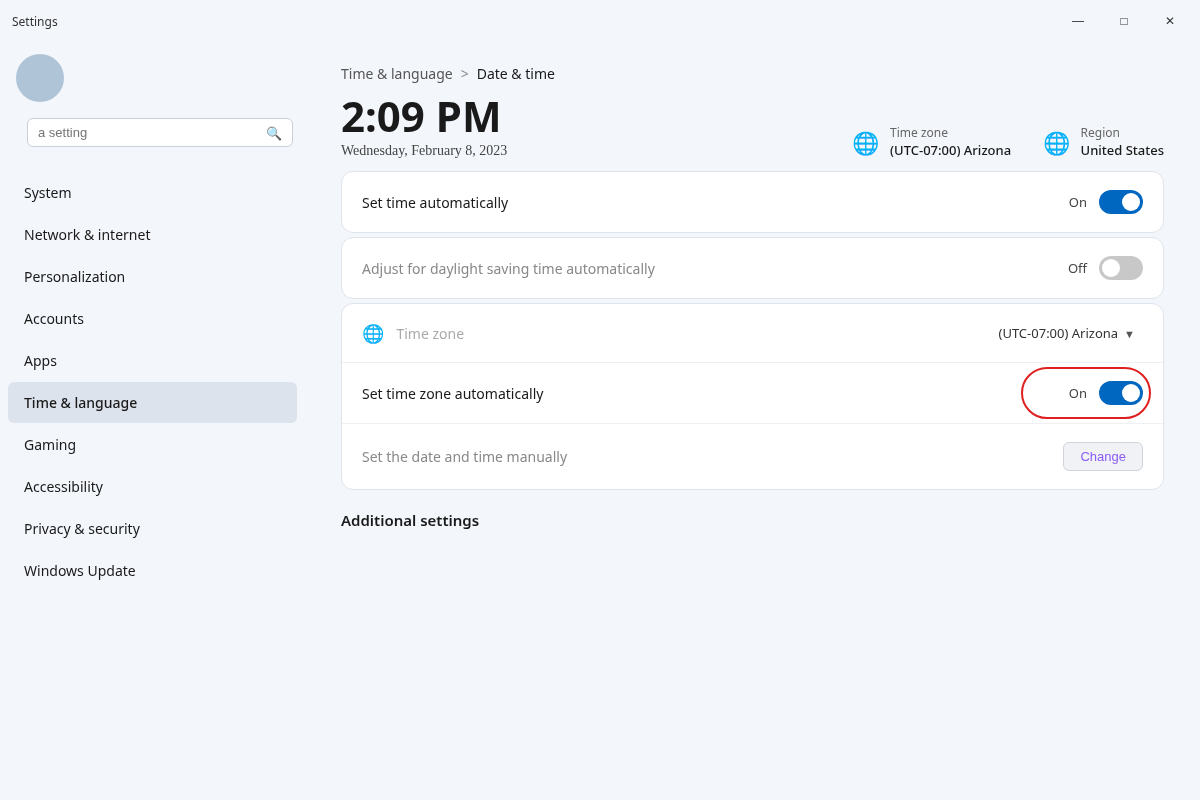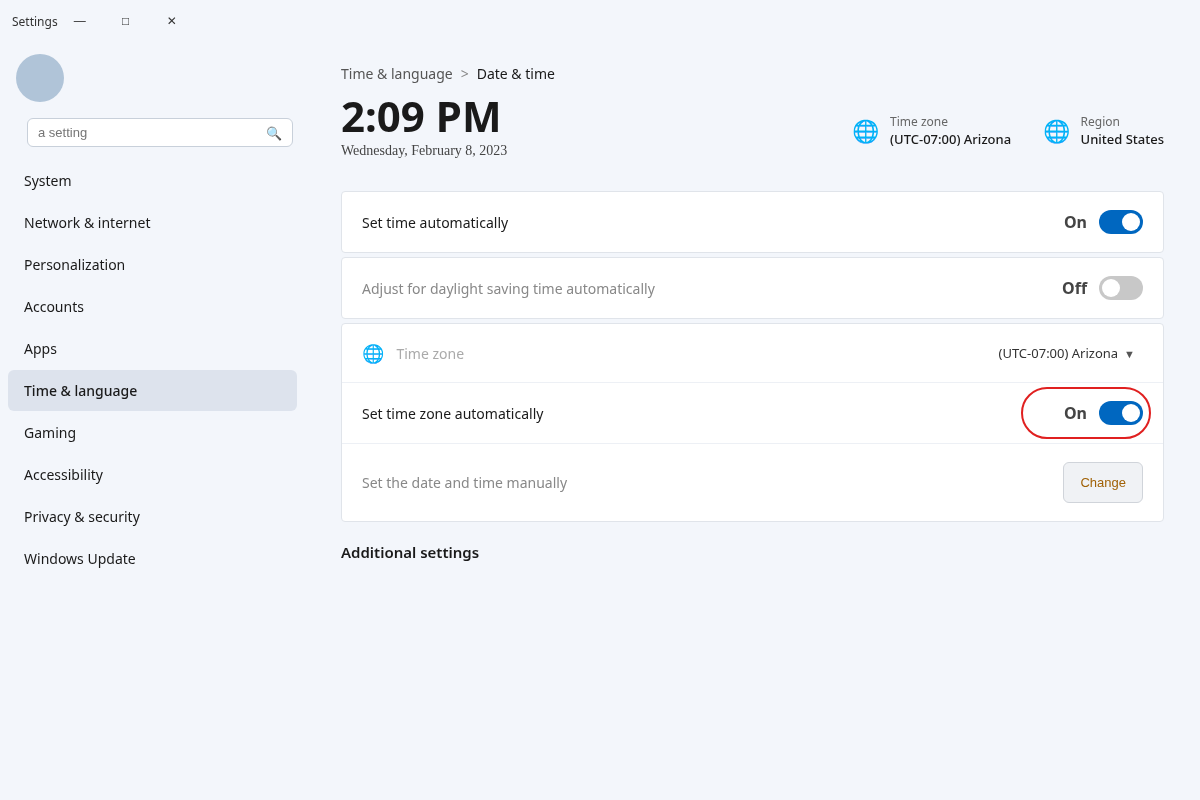--- a/index.html
+++ b/index.html
@@ -10,20 +10,21 @@
       height: 800px;
       overflow: hidden;
       display: flex;
       flex-direction: column;
     }
 
     
     .titlebar {
       display: flex;
       align-items: center;
+      justify-content: space-between;
       background: #f3f6fb;
       padding: 6px 8px 0 12px;
       height: 36px;
       flex-shrink: 0;
     }
     .titlebar-title {
       font-size: 12px;
       color: #333;
     }
     .titlebar-controls {
@@ -64,21 +65,21 @@
 
     .sidebar-avatar {
       width: 48px;
       height: 48px;
       border-radius: 50%;
       background: #b0c4d8;
       margin: 8px 16px 16px 16px;
     }
 
     .sidebar-search {
-      margin: 0 12px 12px 12px;
+      margin: 0 12px 24px 12px;
       position: relative;
       padding-left: 15px;
     }
     .sidebar-search input {
       width: 100%;
       padding: 6px 32px 6px 10px;
       border: 1px solid #c8d0da;
       border-radius: 6px;
       background: white;
       font-size: 13px;
@@ -127,23 +128,23 @@
       font-weight: 400;
       color: #1a1a1a;
       font-size: 14px;
       text-align: right;
     }
     .breadcrumb .chevron { color: #888; }
 
     
     .time-header {
       display: flex;
-      align-items: center;
+      align-items: flex-end;
       justify-content: space-between;
-      margin-bottom: 32px;
+      margin-bottom: 12px;
     }
     .time-block .time-display {
       font-size: 42px;
       font-weight: 700;
       color: #1a1a1a;
       line-height: 1.1;
     }
     .time-block .date-display {
       font-size: 14px;
       color: #444;
@@ -171,21 +172,21 @@
     }
     .time-meta-item .meta-value {
       font-size: 13px;
       color: #1a1a1a;
       font-weight: 500;
     }
 
     
     .settings-card {
       background: white;
-      border-radius: 4px;
+      border-radius: 12px;
       margin-bottom: 4px;
       border: 1px solid #e0e4ea;
     }
     .settings-row {
       display: flex;
       align-items: center;
       justify-content: space-between;
       padding: 18px 20px;
       border-bottom: 1px solid #edf0f5;
     }
@@ -194,23 +195,22 @@
       font-size: 14px;
       color: #1a1a1a;
     }
     .settings-row-label.muted { color: #888; }
     .settings-row-right {
       display: flex;
       align-items: center;
       gap: 12px;
     }
     .toggle-label {
-      font-size: 16px;
+      font-size: 13px;
       color: #444;
-      font-weight: bold;
     }
 
     
     .toggle {
       position: relative;
       width: 44px;
       height: 24px;
       cursor: pointer;
     }
     .toggle-track {
@@ -280,23 +280,23 @@
       border: 2.5px solid #e02020;
       border-radius: 28px;
       pointer-events: none;
     }
 
     
     .change-btn {
       background: #f0f2f5;
       border: 1px solid #d0d4da;
       border-radius: 6px;
-      padding: 12px 16px;
-      font-size: 13px;
-      color: #a16207;
+      padding: 6px 16px;
+      font-size: 13px;
+      color: #8b5cf6;
       cursor: pointer;
     }
 
     
     .section-heading {
       font-size: 15px;
       font-weight: 600;
       color: #1a1a1a;
       margin-top: 20px;
       margin-bottom: 4px;

